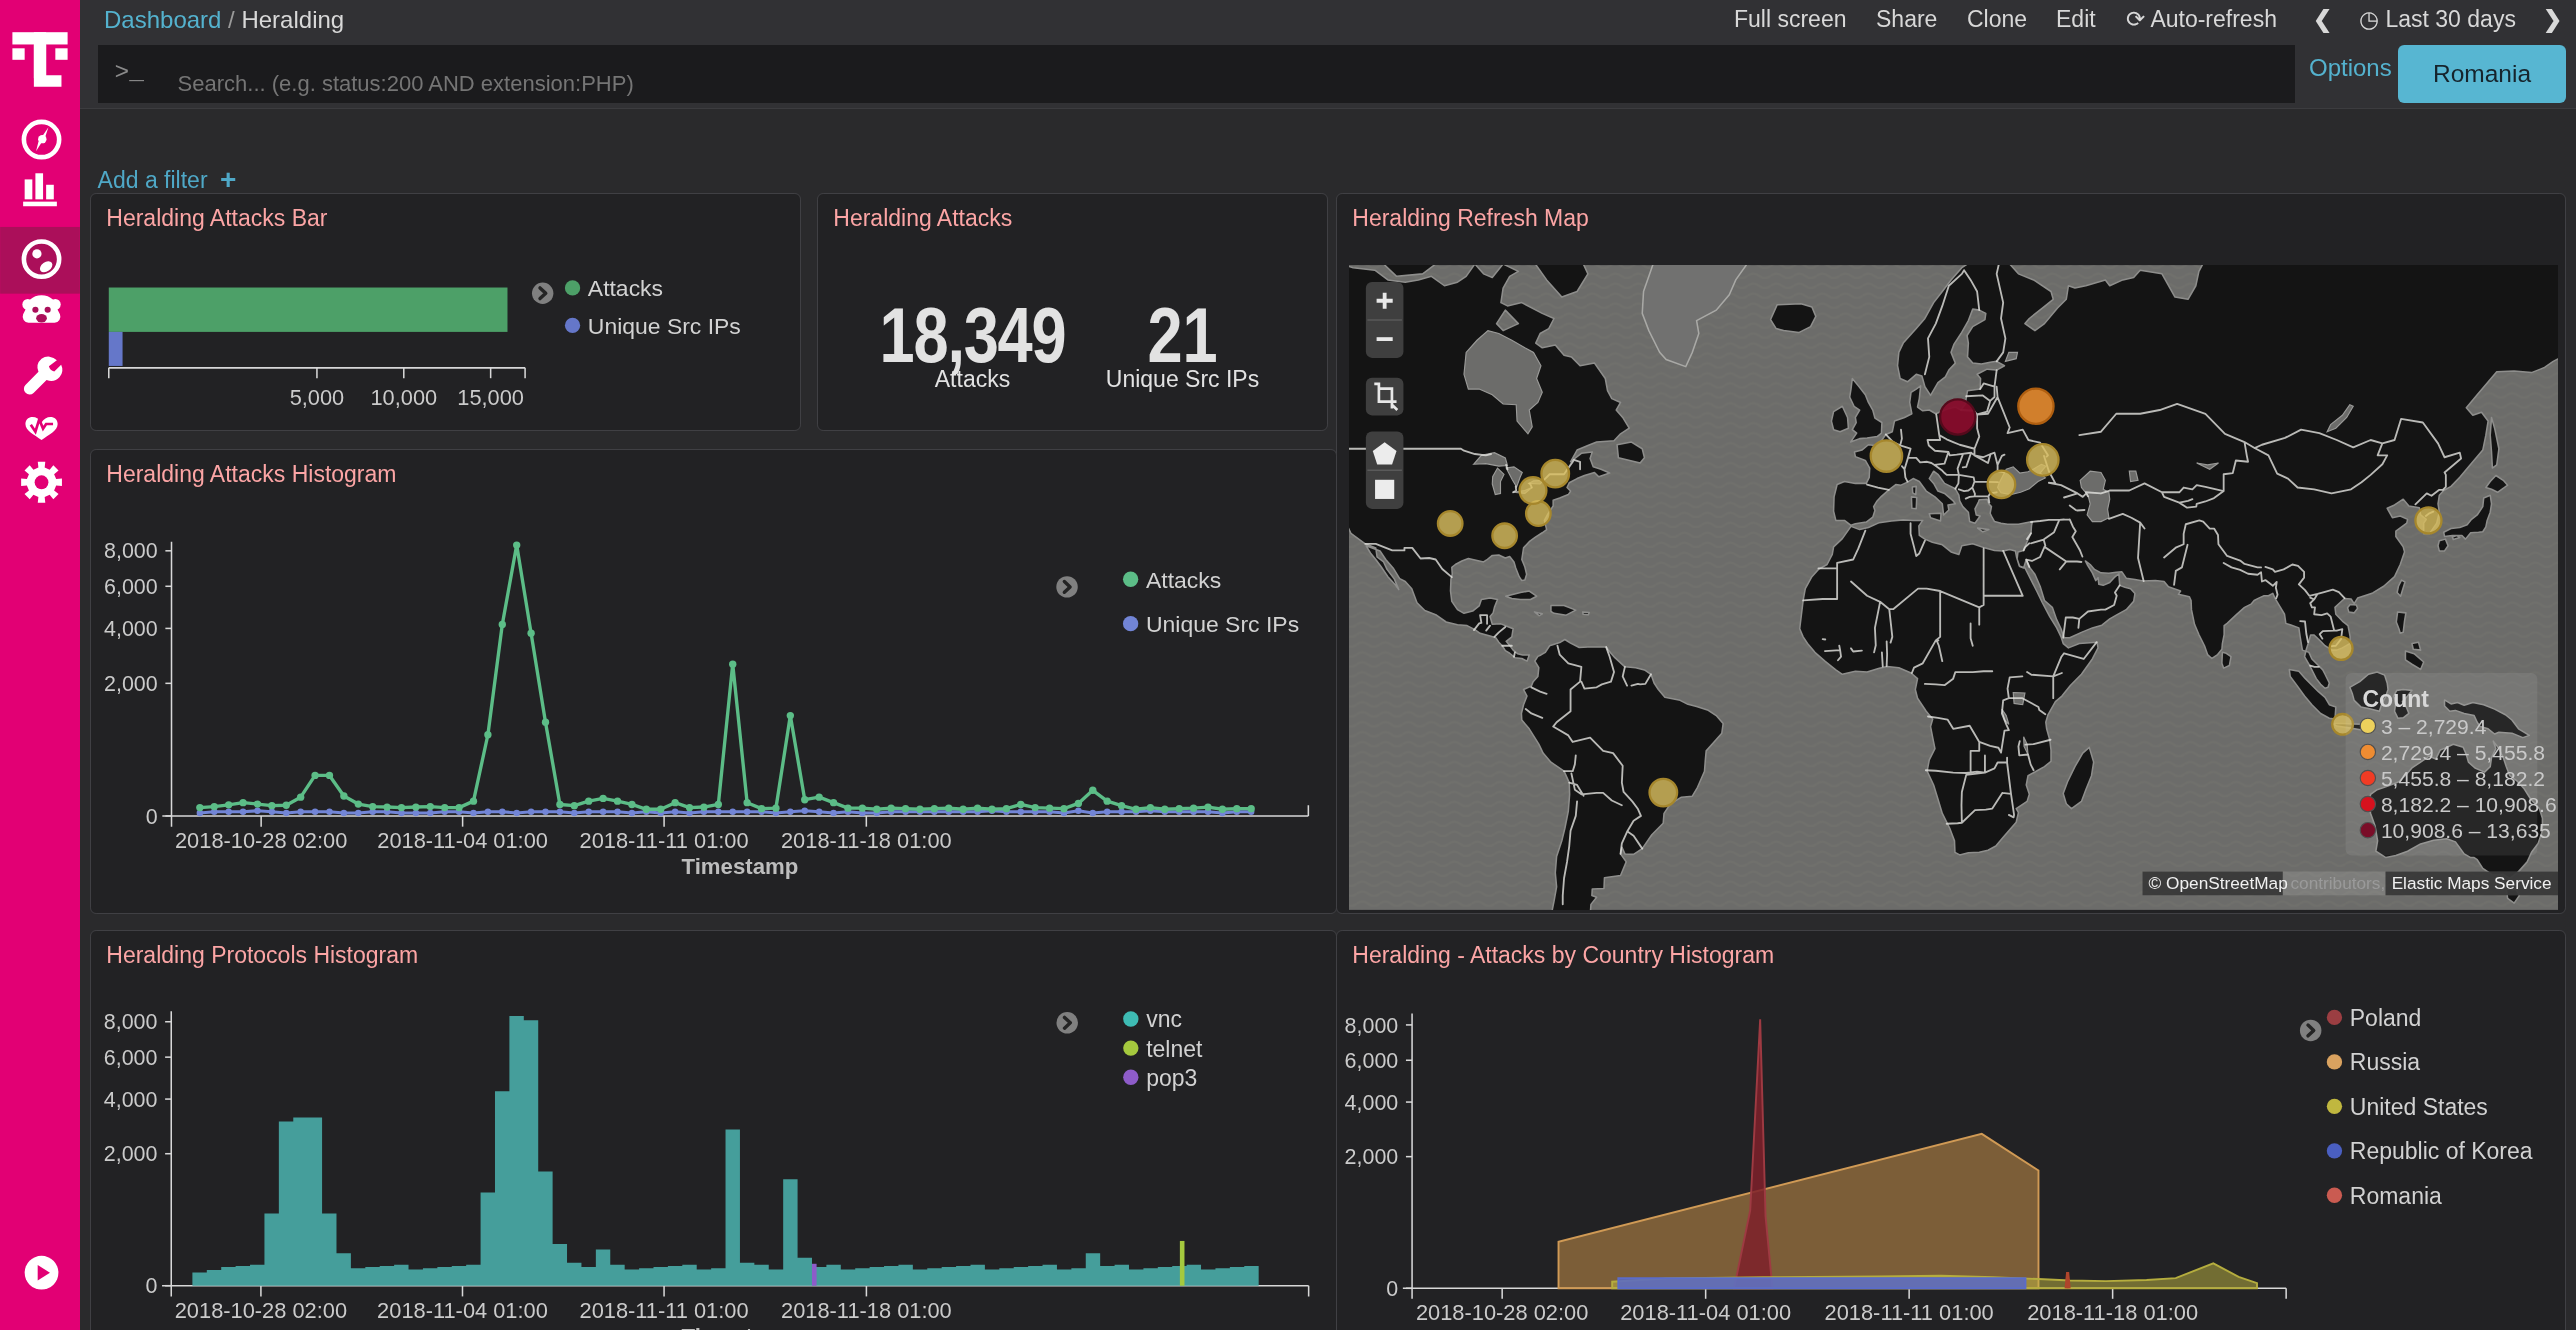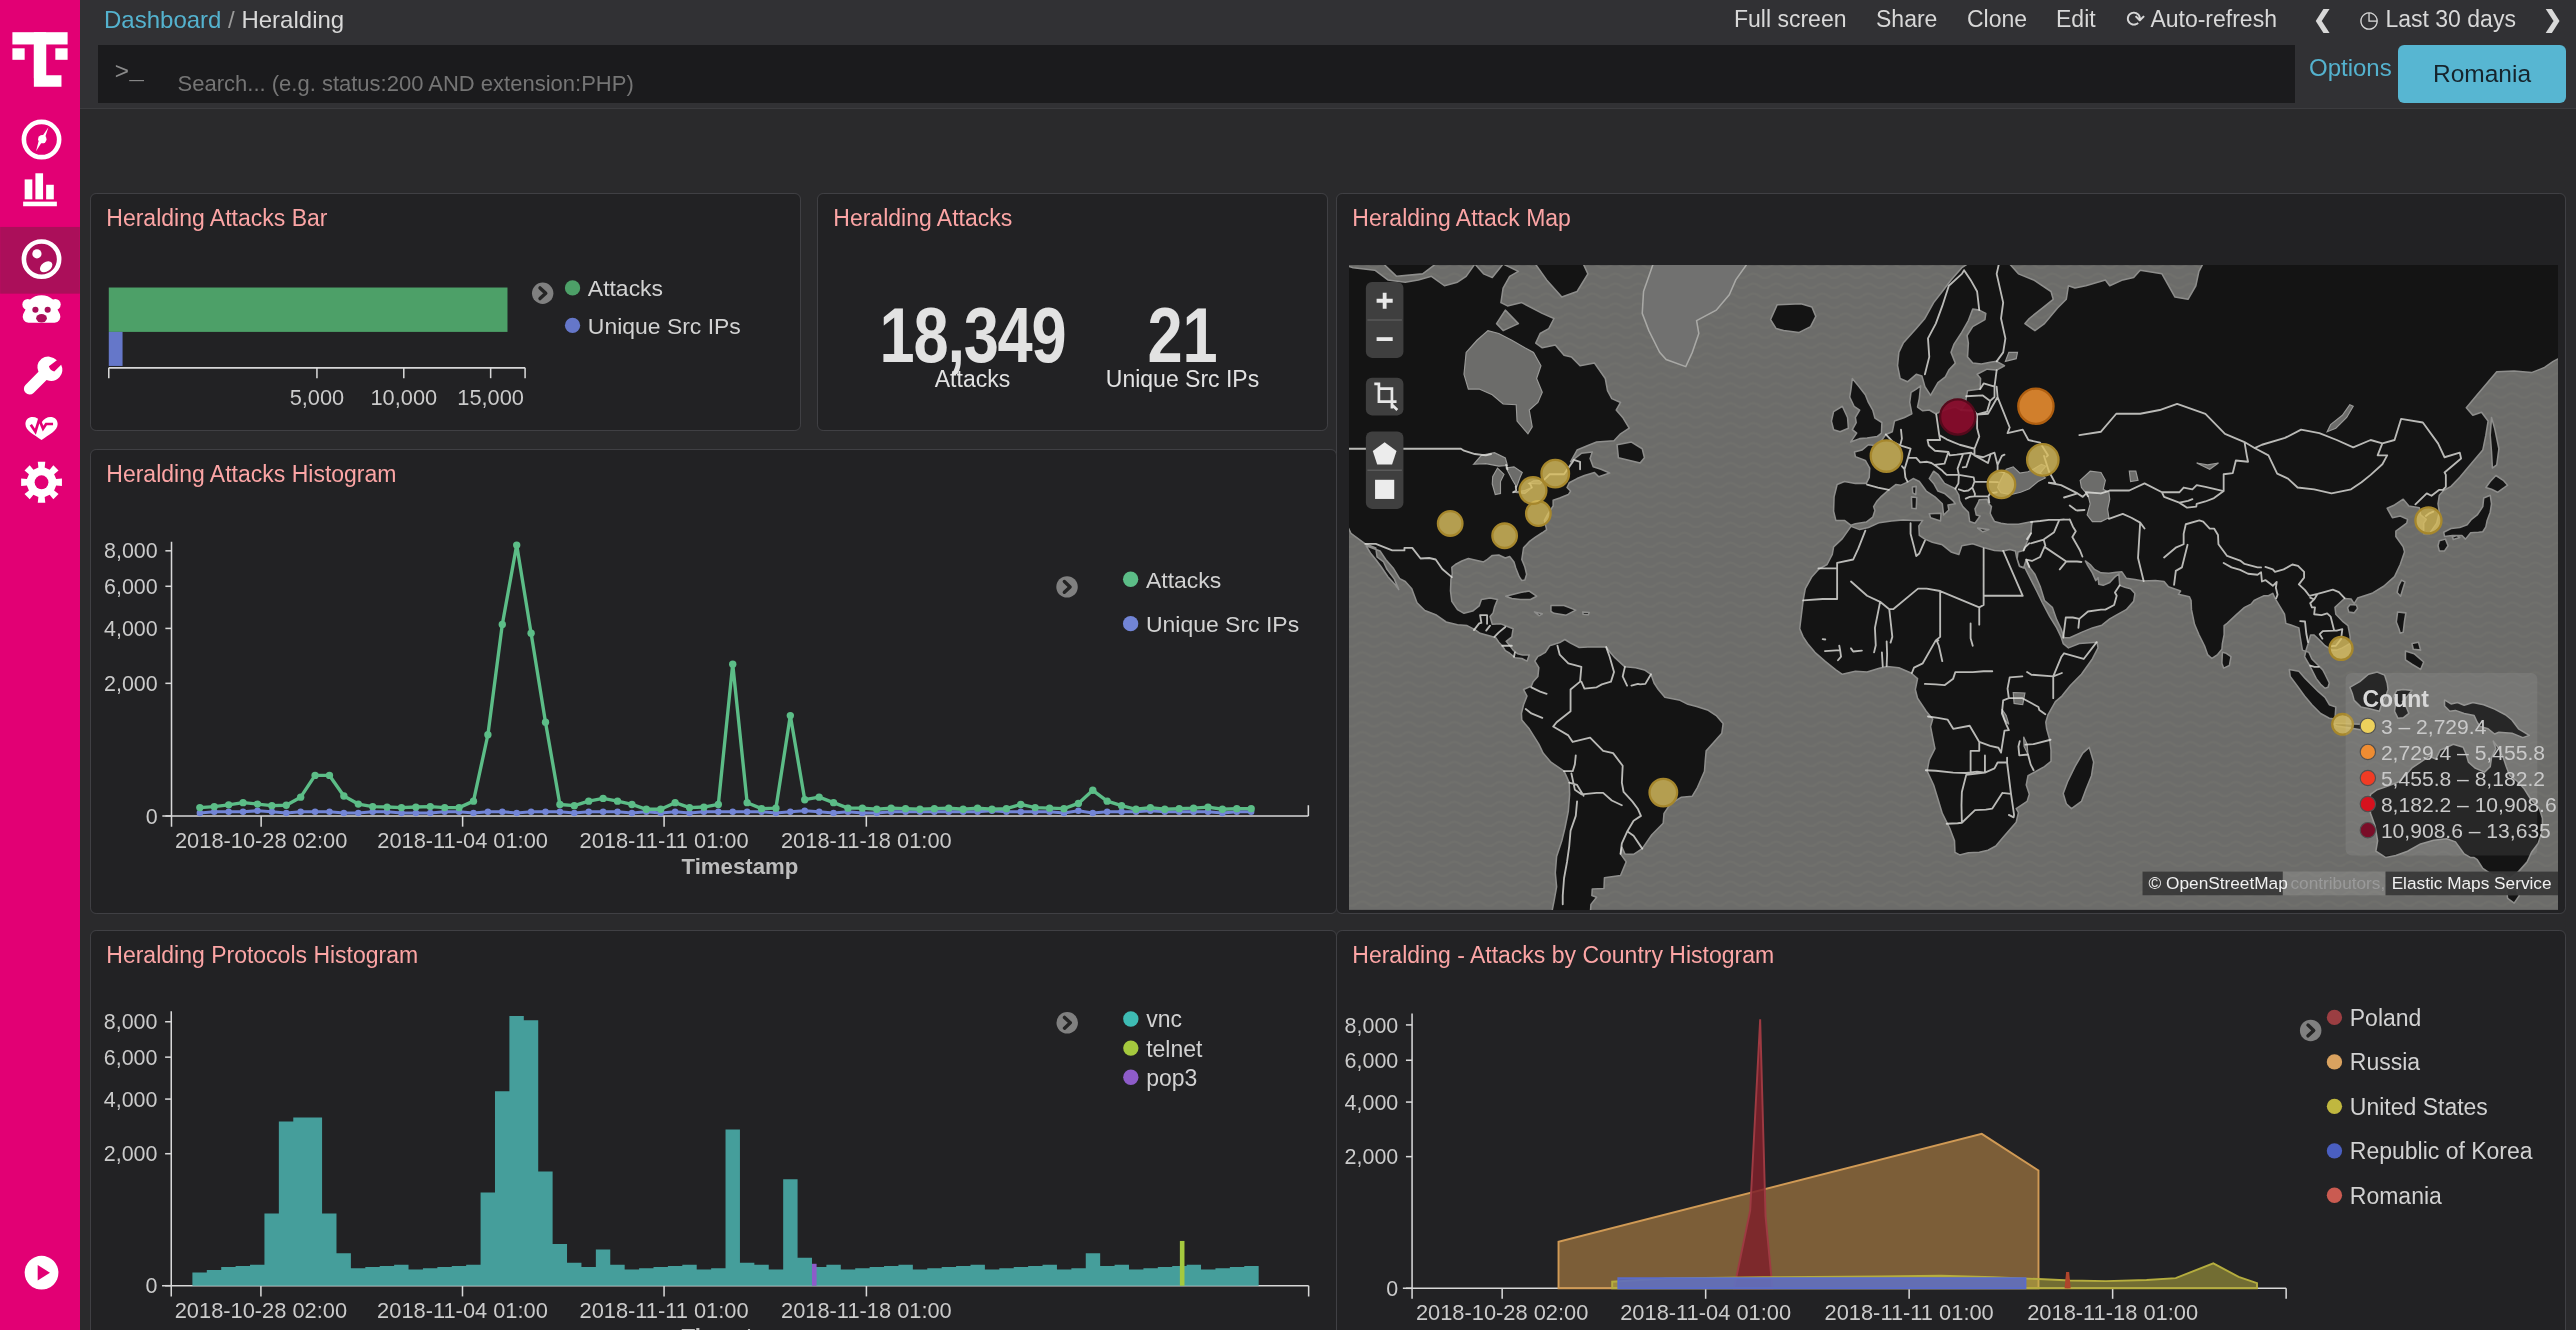--- a/index.html
+++ b/index.html
@@ -77,29 +77,33 @@
       </div>
   </div>
   <div id="searchrow">
     <div id="searchbox">
       <span style="position:absolute;left:17px;top:14px;color:#8a8a8a;font-size:24.5px;font-family:'Liberation Mono',monospace">&gt;_</span>
       <span style="position:absolute;left:80px;top:26px;color:#757575;font-size:22px">Search... (e.g. status:200 AND extension:PHP)</span>
     </div>
     <div style="position:absolute;left:2229px;top:18.4px;color:#54b2ce;font-size:24px">Options</div>
     <div style="position:absolute;left:2318px;top:9.2px;width:168px;height:58px;background:#57b6d2;border-radius:6.1px;color:#16242c;font-size:24.5px;text-align:center;line-height:58px">Romania</div>
   </div>
+  <div id="filterrow">
+    <span style="position:absolute;left:17.6px;top:57px;color:#4fa8c7;font-size:23px">Add a filter </span>
+    <span style="position:absolute;left:140px;top:54px;color:#4fa8c7;font-size:28px;font-weight:bold">+</span>
+  </div>
 </div>
 <div class="panel" style="left:90px;top:193px;width:711px;height:238px">
     <div class="ptitle">Heralding Attacks Bar</div>
   </div>
 <div class="panel" style="left:817px;top:193px;width:511px;height:238px">
     <div class="ptitle">Heralding Attacks</div>
   </div>
 <div class="panel" style="left:1336px;top:193px;width:1230px;height:721px">
-    <div class="ptitle">Heralding Attack Map</div>
+    <div class="ptitle">Heralding Refresh Map</div>
   </div>
 <div class="panel" style="left:90px;top:449px;width:1247px;height:465px">
     <div class="ptitle">Heralding Attacks Histogram</div>
   </div>
 <div class="panel" style="left:90px;top:930px;width:1247px;height:465px">
     <div class="ptitle">Heralding Protocols Histogram</div>
   </div>
 <div class="panel" style="left:1336px;top:930px;width:1230px;height:465px">
     <div class="ptitle">Heralding - Attacks by Country Histogram</div>
   </div>

